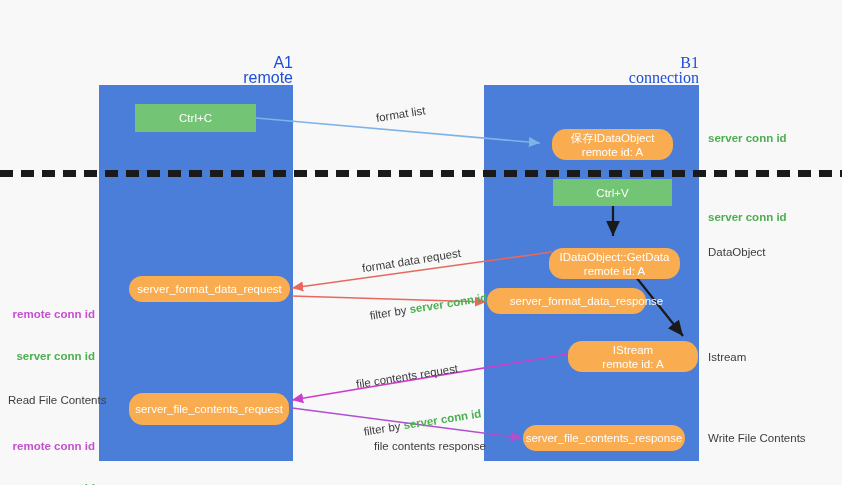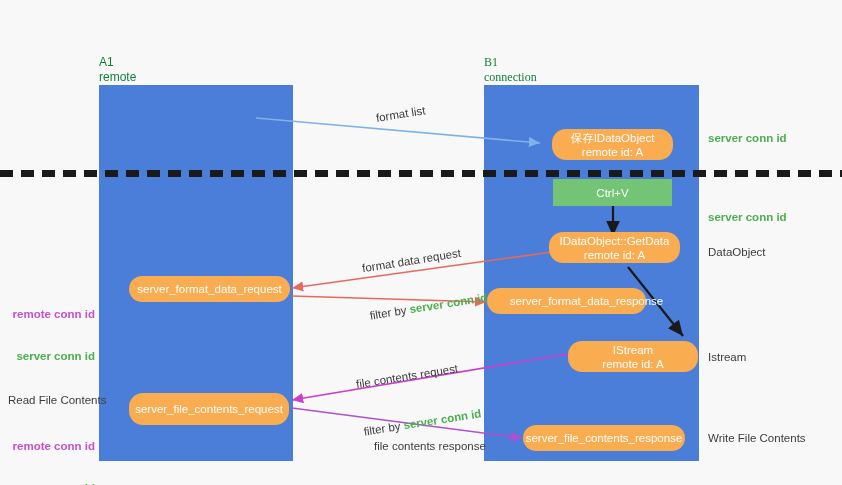--- a/index.html
+++ b/index.html
@@ -28,24 +28,24 @@
 
   .lane {
     position: absolute;
     background: #4a7ed8;
   }
   .lane-a { left: 99px; top: 85px; width: 194px; height: 376px; }
   .lane-b { left: 484px; top: 85px; width: 215px; height: 376px; }
 
   .lane-head {
     position: absolute;
-    text-align: left;
-    font-size: 12px;
+    text-align: right;
+    font-size: 16px;
     line-height: 15px;
-    color: #15803d;
+    color: #1d4ed8;
     white-space: pre;
   }
   .head-a { left: 99px; top: 55px; width: 194px; }
   .head-b { left: 484px; top: 55px; width: 215px; font-family: Liberation Serif, serif; }
 
   .box {
     position: absolute;
     box-sizing: border-box;
     display: flex;
     flex-direction: column;
@@ -142,27 +142,28 @@
     <line x1="292" y1="296" x2="486" y2="302" stroke="#e8685d" stroke-width="1.6" marker-end="url(#ah-red)"></line>
 
     <line x1="628" y1="267" x2="683" y2="336" stroke="#1a1a1a" stroke-width="2.2" marker-end="url(#ah-black)"></line>
 
     <line x1="628" y1="344" x2="292" y2="400" stroke="#cc3ecc" stroke-width="1.6" marker-end="url(#ah-magenta)"></line>
     <line x1="292" y1="408" x2="522" y2="438" stroke="#b04fd0" stroke-width="1.6" marker-end="url(#ah-purple)"></line>
   </svg>
 
   <div class="dashed-line"></div>
 
+  <div class="box green" style="left:135px; top:104px; width:121px; height:28px;">Ctrl+C</div>
 
   <div class="box orange" style="left:552px; top:129px; width:121px; height:31px;">保存IDataObject
 remote id: A</div>
 
   <div class="box green" style="left:553px; top:179px; width:119px; height:27px;">Ctrl+V</div>
 
-  <div class="box orange" style="left:549px; top:232px; width:131px; height:31px;">IDataObject::GetData
+  <div class="box orange" style="left:549px; top:248px; width:131px; height:31px;">IDataObject::GetData
 remote id: A</div>
 
   <div class="box orange" style="left:129px; top:276px; width:161px; height:26px;">server_format_data_request</div>
 
   <div class="box orange" style="left:487px; top:288px; width:159px; height:26px;padding-left:40px;">server_format_data_response</div>
 
   <div class="box orange" style="left:568px; top:341px; width:130px; height:31px;">IStream
 remote id: A</div>
 
   <div class="box orange" style="left:129px; top:393px; width:160px; height:32px;">server_file_contents_request</div>

